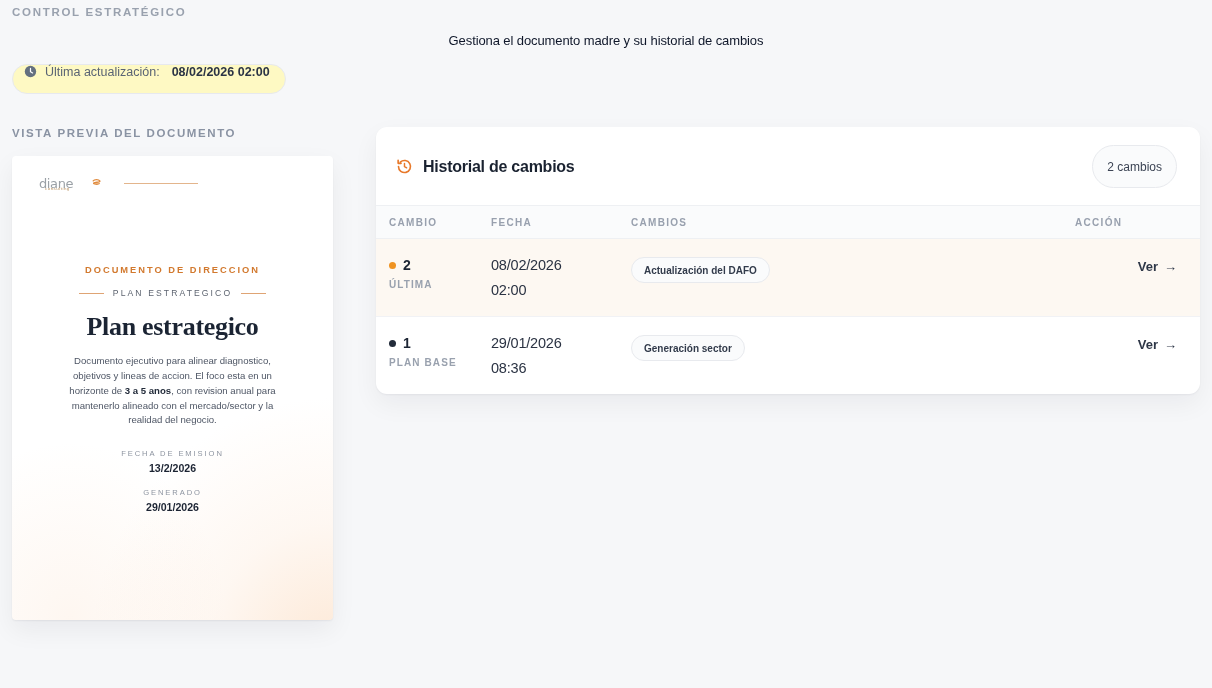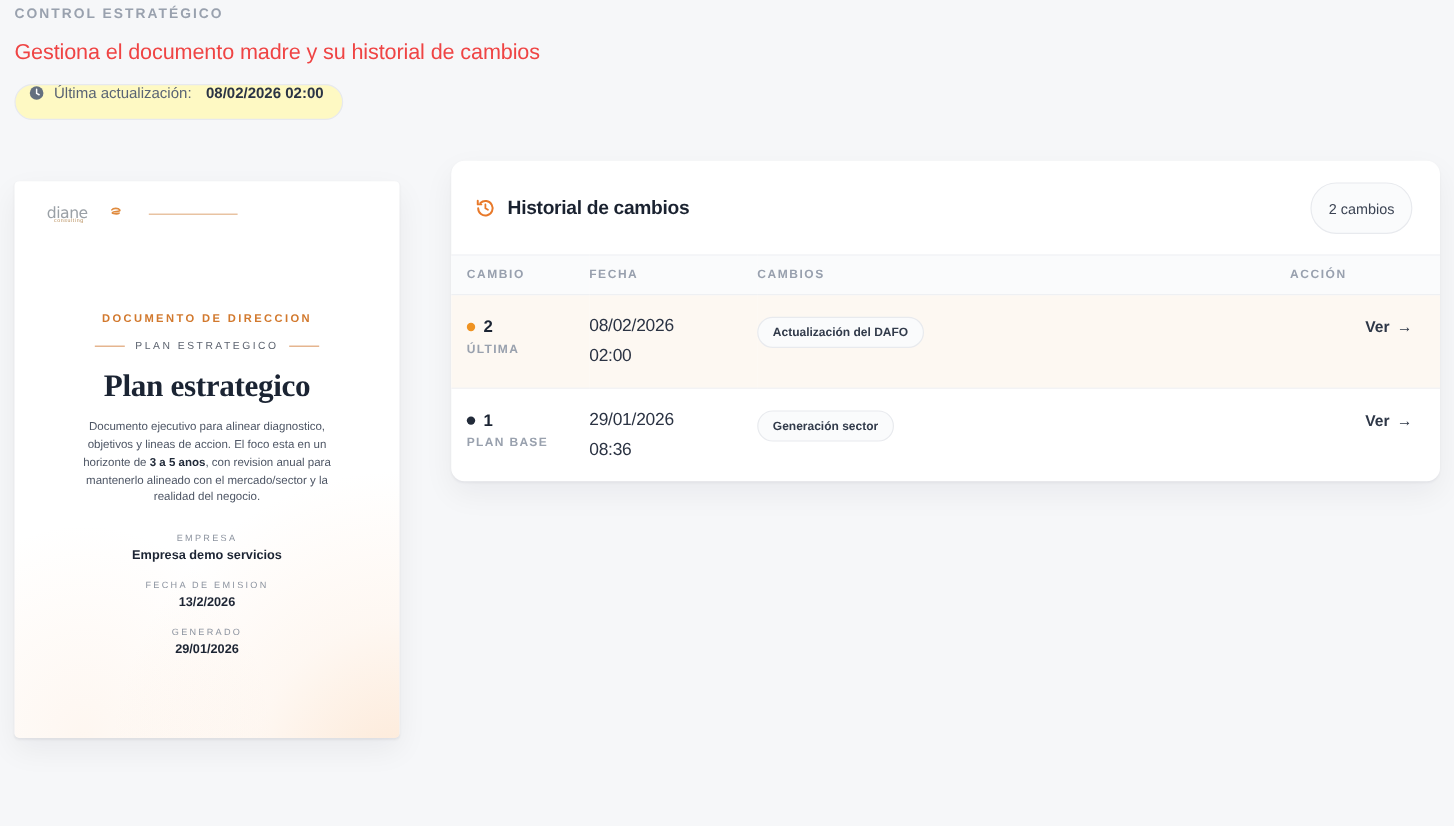--- a/index.html
+++ b/index.html
@@ -32,23 +32,24 @@
   .page-title {
     margin-top: 12px;
     font-size: 30px;
     line-height: 1.1;
     font-weight: 700;
     letter-spacing: -0.6px;
     color: #111827;
   }
   .page-subtitle {
     margin-top: 15px;
-    font-size: 18px;
-    color: #ef4444;
+    font-size: 13px;
+    color: #0f172a;
     letter-spacing: -0.1px;
+    text-align: center;
   }
 
   .update-pill {
     display: inline-flex;
     gap: 8px;
     margin-top: 16px;
     height: 30px;
     padding: 0 15px 0 11px;
     border: 1px solid #e7e9ee;
     border-radius: 999px;
@@ -313,20 +314,21 @@
         </svg>
       </span>
       <span class="label">Última actualización:</span>
       <span class="value">08/02/2026 02:00</span>
     </div>
   </div>
 
   <div class="columns">
 
     <div class="col-left">
+      <div class="section-label">VISTA PREVIA DEL DOCUMENTO</div>
 
       <div class="doc-card">
 
         <div class="doc-logo">
           <span class="logo-word">diane</span>
           <span>
             <svg width="11" height="11" viewBox="0 0 20 20" aria-hidden="true">
               <path d="M4 7c2-3 10-3 12 0s-9 2-11 4 8 3 10 1" stroke="#e08b3e" stroke-width="2.4" fill="none" stroke-linecap="round"></path>
             </svg>
           </span>
@@ -340,24 +342,20 @@
           <div class="doc-rule-row">
             <span class="rule"></span>
             <span class="txt">PLAN ESTRATEGICO</span>
             <span class="rule"></span>
           </div>
 
           <div class="doc-title">Plan estrategico</div>
 
           <p class="doc-para"><span>Documento ejecutivo para alinear diagnostico, objetivos y lineas de accion. El foco esta en un horizonte de </span><b>3 a 5 anos</b><span>, con revision anual para mantenerlo alineado con el mercado/sector y la realidad del negocio.</span></p>
 
-          <div class="meta-block">
-            <div class="meta-k">EMPRESA</div>
-            <div class="meta-v">Empresa demo servicios</div>
-          </div>
           <div class="meta-block">
             <div class="meta-k">FECHA DE EMISION</div>
             <div class="meta-v">13/2/2026</div>
           </div>
           <div class="meta-block">
             <div class="meta-k">GENERADO</div>
             <div class="meta-v">29/01/2026</div>
           </div>
         </div>
       </div>

